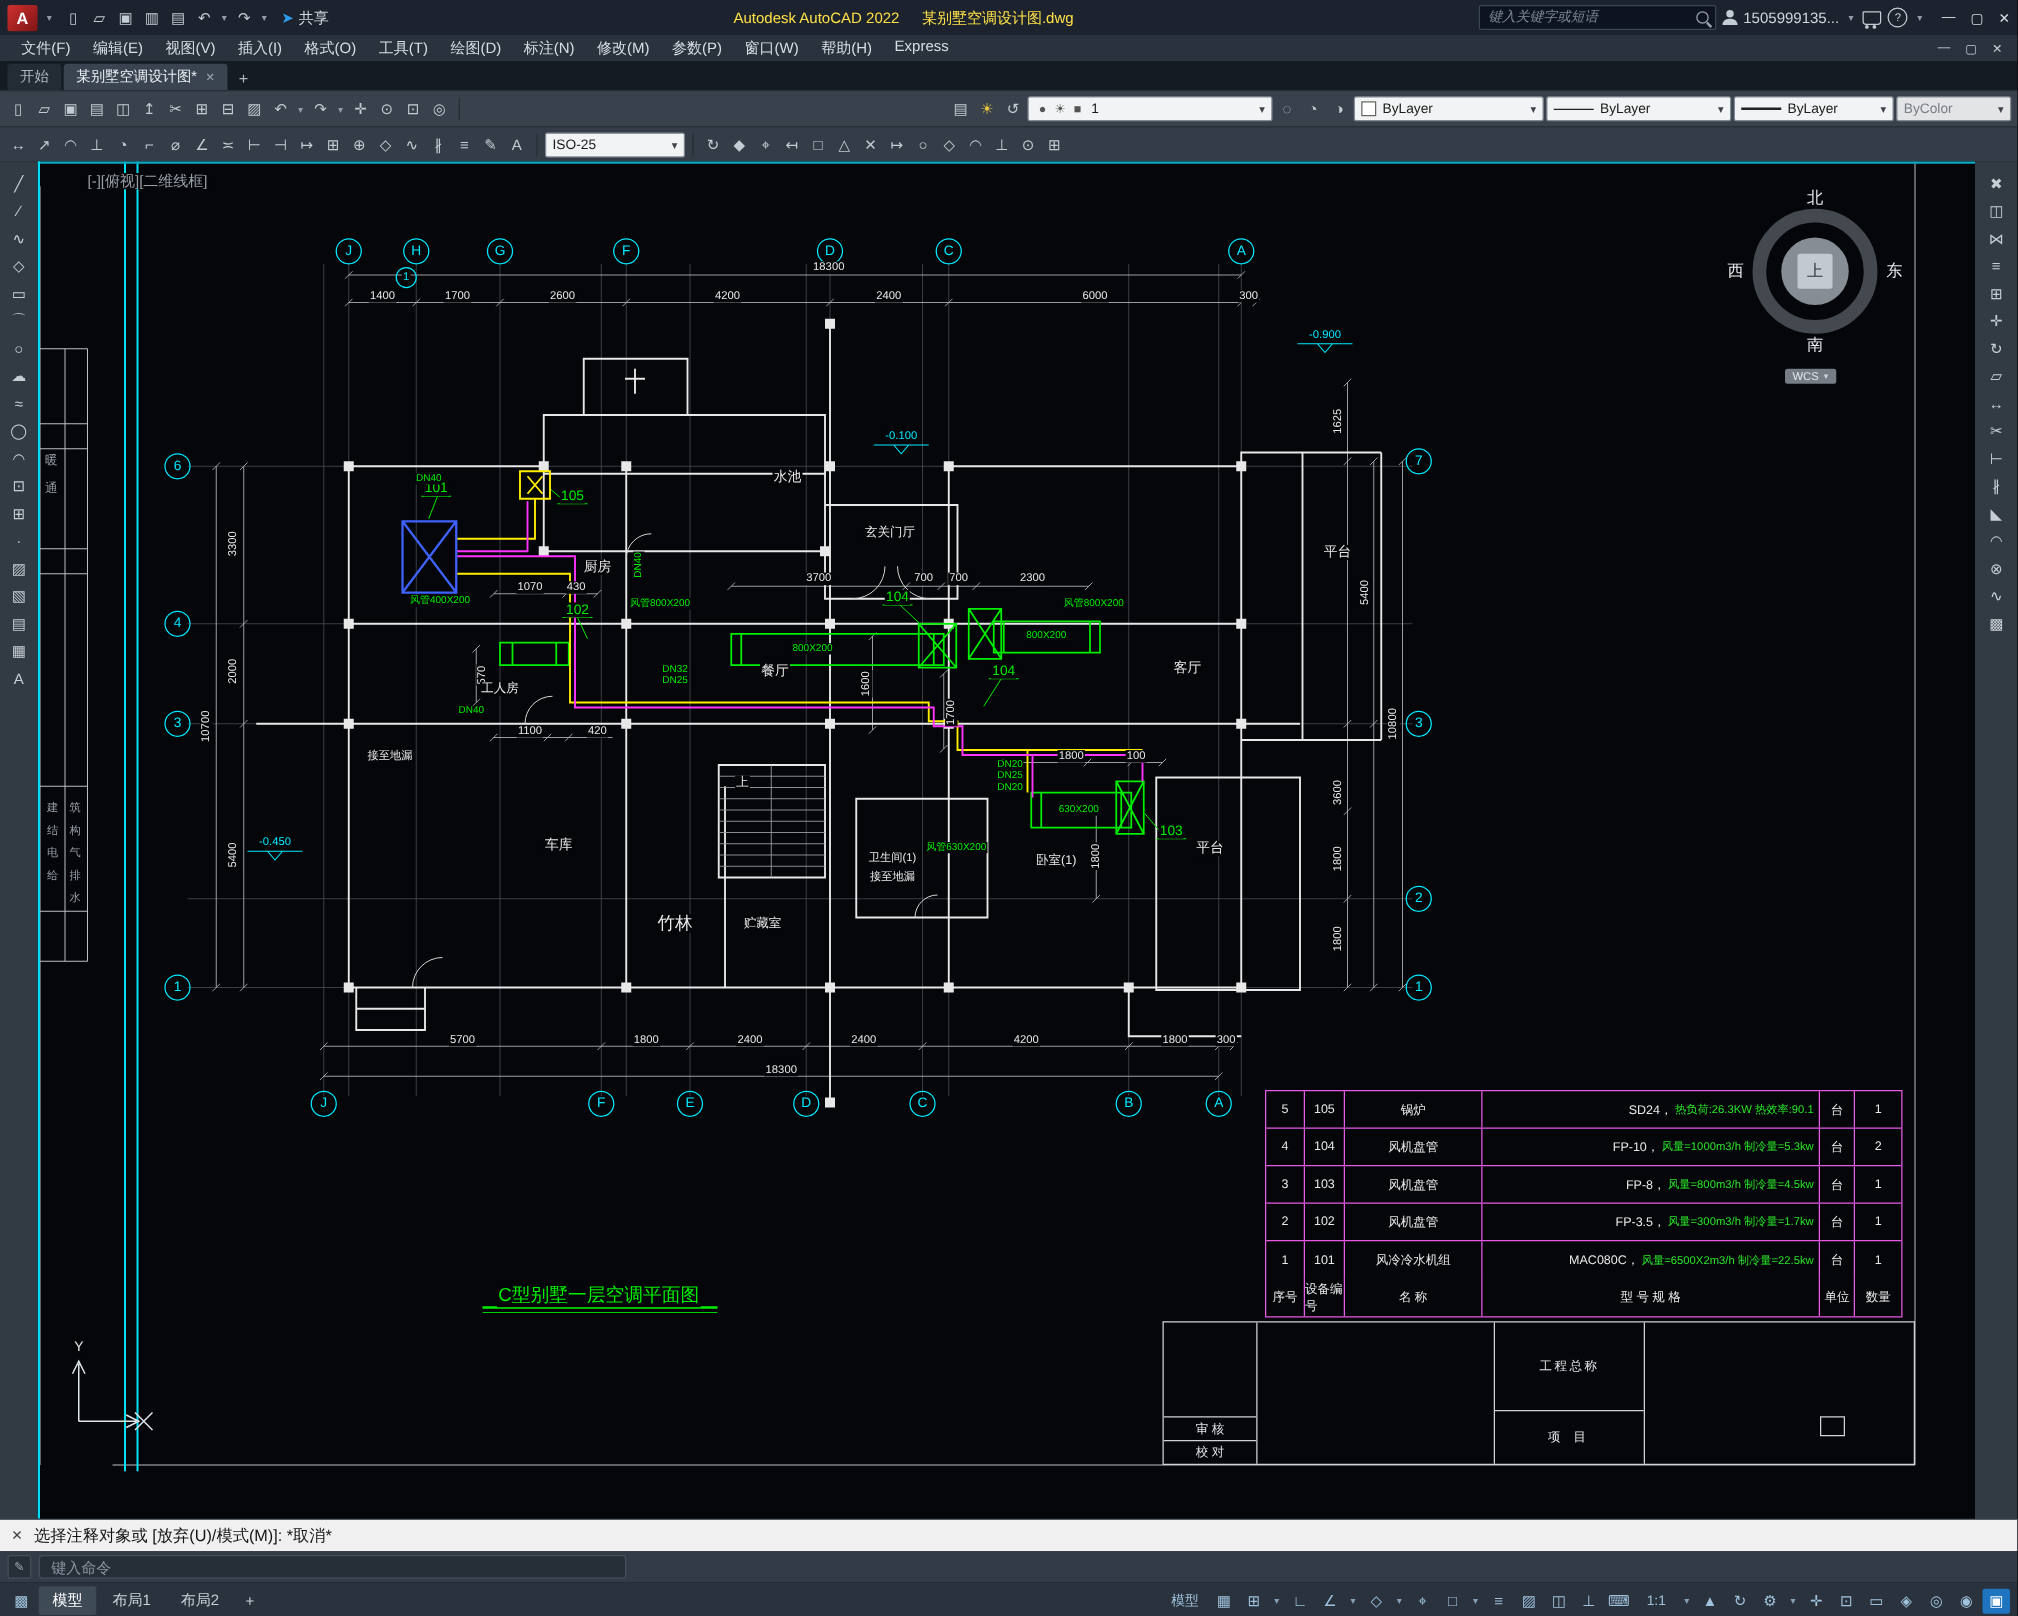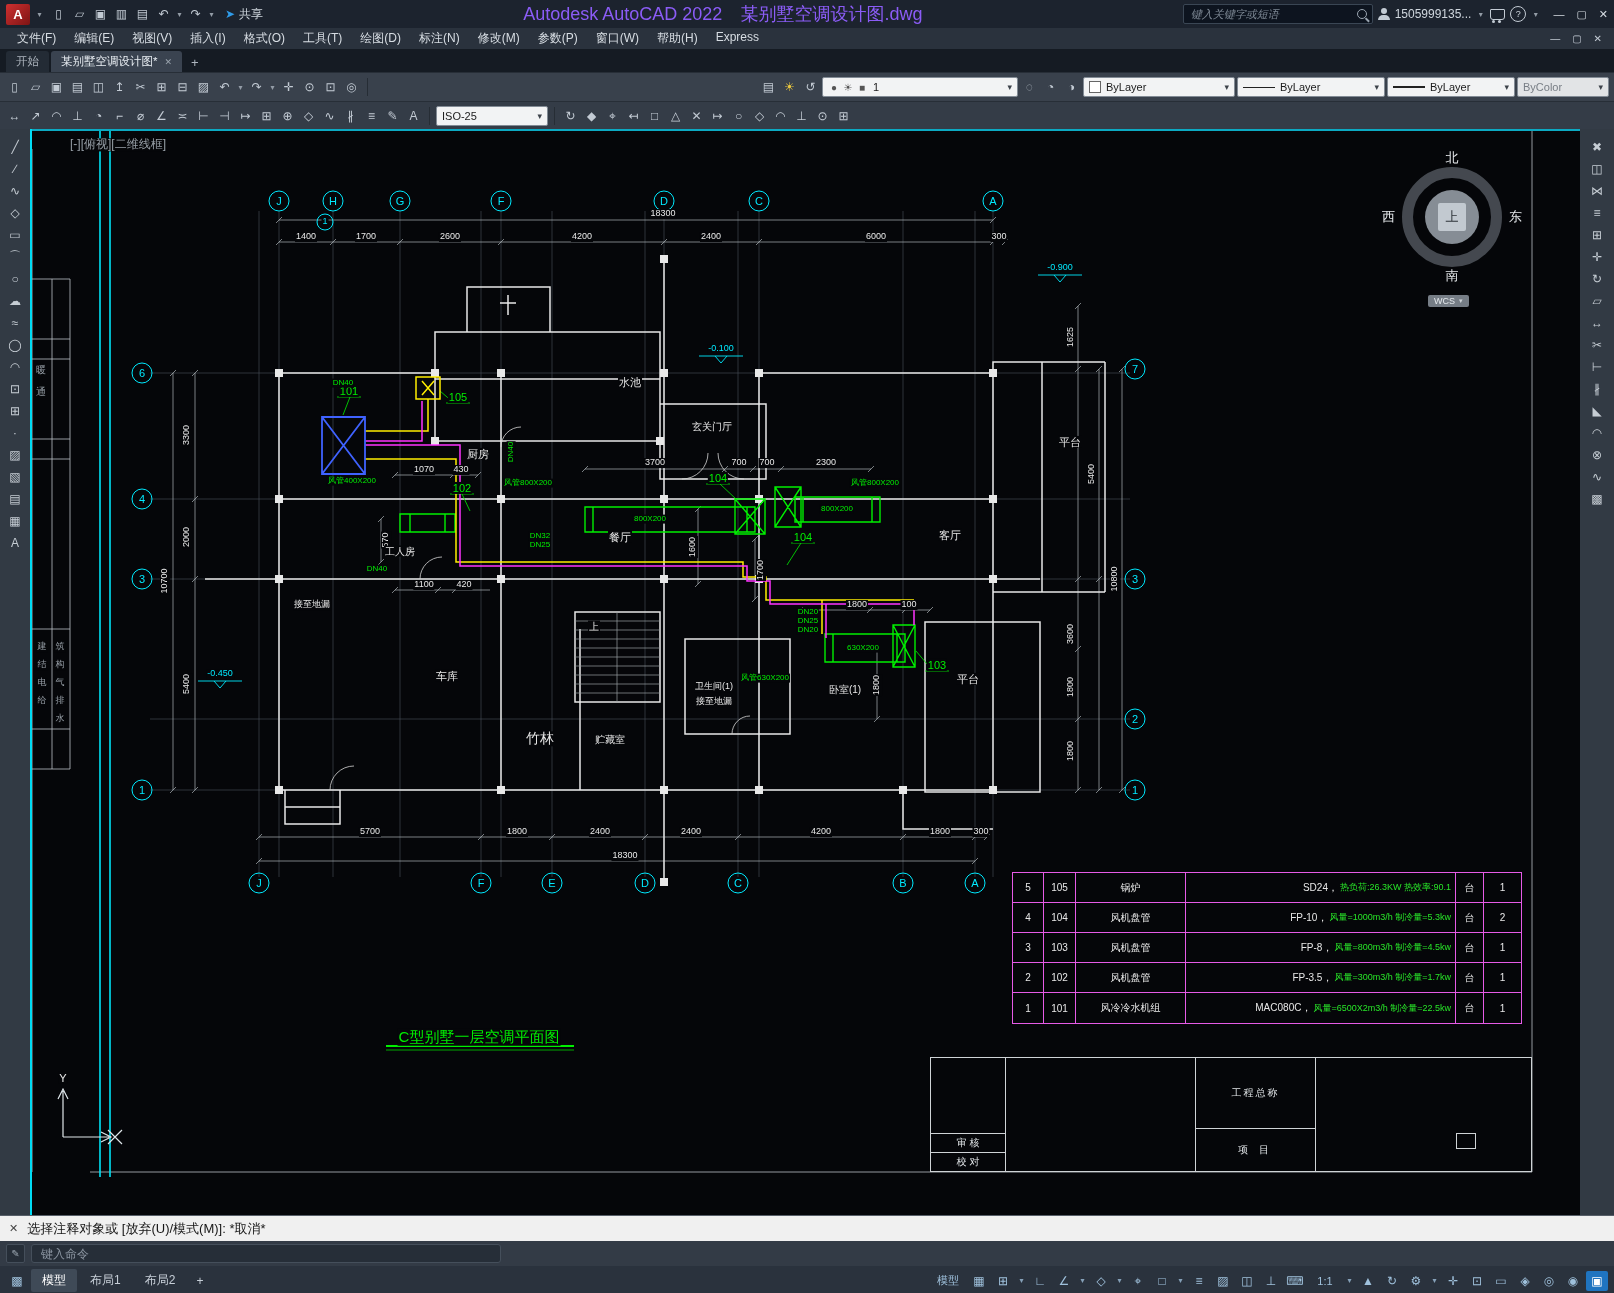--- a/index.html
+++ b/index.html
@@ -8,21 +8,21 @@
   
   .titlebar{height:28px;background:#1c232e;display:flex;align-items:center;color:#cfd6dd;font-size:12px;padding:0 6px;gap:5px}
   .logo{width:24px;height:21px;background:linear-gradient(135deg,#cf3030,#7d1414);color:#fff;font-weight:bold;
         display:flex;align-items:center;justify-content:center;border-radius:2px;font-size:13px}
   .ticon{width:19px;height:19px;display:flex;align-items:center;justify-content:center;color:#c3cbd4;font-size:12px;cursor:default;flex:none}
   .ticon.sm{width:9px;font-size:8px;color:#939ca6}
   .ticon.yel{color:#e8c63f}
   .iconrow{display:flex;align-items:center;gap:2px}
   .share{display:flex;align-items:center;gap:4px;margin-left:4px}
   .share .plane{color:#2f9be8;font-size:12px}
-  .tb-title{flex:1;text-align:center;font-size:18px;color:#8b5cf6;white-space:nowrap}
+  .tb-title{flex:1;text-align:center;font-size:12px;color:#fde047;white-space:nowrap}
   .tb-title .doc{margin-left:18px}
   .searchbox{width:178px;height:18px;background:#0d141f;border:1px solid #3a4654;display:flex;align-items:center;padding:0 5px;gap:5px;border-radius:2px}
   .searchbox input{flex:1;background:transparent;border:none;outline:none;color:#cfd6dd;font-size:11px;min-width:0}
   .searchbox input::placeholder{color:#7d8894;font-style:italic}
   .mag{width:8px;height:8px;border:1.5px solid #9aa5b1;border-radius:50%;position:relative;flex:none}
   .mag::after{content:'';position:absolute;right:-4px;bottom:-2px;width:5px;height:1.5px;background:#9aa5b1;transform:rotate(45deg)}
   .person{width:12px;height:12px;position:relative;flex:none}
   .person::before{content:'';position:absolute;left:3px;top:0;width:6px;height:6px;border-radius:50%;background:#c3cbd4}
   .person::after{content:'';position:absolute;left:0;top:7px;width:12px;height:5px;border-radius:6px 6px 0 0;background:#c3cbd4}
   .cart{width:13px;height:9px;border:1.5px solid #c3cbd4;border-radius:1px 1px 3px 3px;position:relative;flex:none}
@@ -452,21 +452,21 @@
         <span class="dl dl-w" style="left: 1062px; top: 345px; font-size: 9px; transform: translate(-50%, -50%) rotate(-90deg);">5400</span>
         <span class="dl dl-w" style="left: 1085px; top: 450px; font-size: 9px; transform: translate(-50%, -50%) rotate(-90deg);">10800</span>
         <span class="dl dl-w" style="left: 625px; top: 334px; font-size: 9px; transform: translate(-50%, -50%);">3700</span>
         <span class="dl dl-w" style="left: 709px; top: 334px; font-size: 9px; transform: translate(-50%, -50%);">700</span>
         <span class="dl dl-w" style="left: 737px; top: 334px; font-size: 9px; transform: translate(-50%, -50%);">700</span>
         <span class="dl dl-w" style="left: 796px; top: 334px; font-size: 9px; transform: translate(-50%, -50%);">2300</span>
         <span class="dl dl-w" style="left: 394px; top: 341px; font-size: 9px; transform: translate(-50%, -50%);">1070</span>
         <span class="dl dl-w" style="left: 431px; top: 341px; font-size: 9px; transform: translate(-50%, -50%);">430</span>
         <span class="dl dl-w" style="left: 356px; top: 411px; font-size: 9px; transform: translate(-50%, -50%) rotate(-90deg);">570</span>
         <span class="dl dl-w" style="left: 394px; top: 456px; font-size: 9px; transform: translate(-50%, -50%);">1100</span>
-        <span class="dl dl-w" style="left: 434px; top: 456px; font-size: 9px; transform: translate(-50%, -50%); text-align: center;">420</span>
+        <span class="dl dl-w" style="left: 448px; top: 456px; font-size: 9px; transform: translate(-50%, -50%); text-align: center;">420</span>
         <span class="dl dl-w" style="left: 663px; top: 418px; font-size: 9px; transform: translate(-50%, -50%) rotate(-90deg);">1600</span>
         <span class="dl dl-w" style="left: 731px; top: 441px; font-size: 9px; transform: translate(-50%, -50%) rotate(-90deg);">1700</span>
         <span class="dl dl-w" style="left: 827px; top: 476px; font-size: 9px; transform: translate(-50%, -50%);">1800</span>
         <span class="dl dl-w" style="left: 879px; top: 476px; font-size: 9px; transform: translate(-50%, -50%);">100</span>
         <span class="dl dl-w" style="left: 847px; top: 556px; font-size: 9px; transform: translate(-50%, -50%) rotate(-90deg);">1800</span>
         <span class="dl dl-c" style="left: 1030px; top: 139px; font-size: 9px; transform: translate(-50%, -50%);">-0.900</span>
         <span class="dl dl-c" style="left: 691px; top: 220px; font-size: 9px; transform: translate(-50%, -50%);">-0.100</span>
         <span class="dl dl-c" style="left: 190px; top: 545px; font-size: 9px; transform: translate(-50%, -50%);">-0.450</span>
         <span class="dl dl-w" style="left: 600px; top: 253px; font-size: 11px; transform: translate(-50%, -50%);">水池</span>
         <span class="dl dl-w" style="left: 425px; top: 325px; font-size: 11px; transform: translate(-50%, -50%); margin-left: 23px;">厨房</span>
@@ -576,20 +576,29 @@
             <div class="scell c1">101</div>
             <div class="scell c2">风冷冷水机组</div>
             <div class="scell c3">
               <span class="mdl">MAC080C，</span>
               <span class="spec">风量=6500X2m3/h  制冷量=22.5kw</span>
             </div>
             <div class="scell c4">台</div>
             <div class="scell c5">1</div>
           </div>
         </div>
+      <div class="srow shead">
+
+      <div class="scell">序号</div>
+          <div class="scell">设备编号</div>
+          <div class="scell">名  称</div>
+          <div class="scell">型  号  规  格</div>
+          <div class="scell">单位</div>
+          <div class="scell">数量</div>
+        </div>
     </div>
 
     <div class="tblock">
       <div class="tb-l">
         <div class="tb-l-top" style="border-top:none"></div>
         <div class="tb-l-row">审  核</div>
         <div class="tb-l-row">校  对</div>
       </div>
       <div class="tb-m"></div>
       <div class="tb-c">

